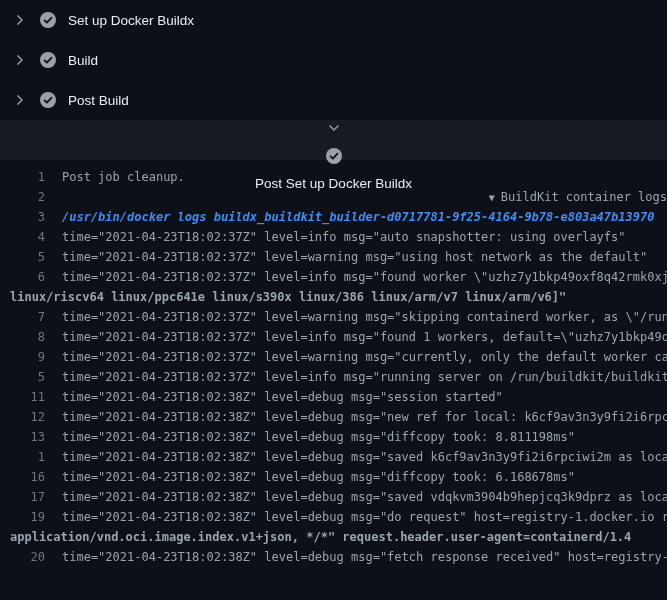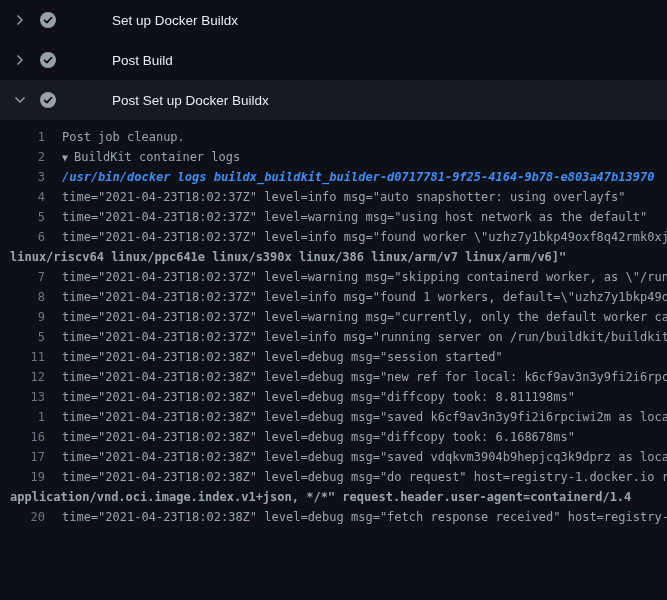--- a/index.html
+++ b/index.html
@@ -19,41 +19,41 @@
     background:var(--page-bg);
     font-family:"Liberation Sans", sans-serif;
   }
   .steps{width:100%;}
   .step-row{
     display:flex;align-items:center;
     height:40px;padding:0 12px;gap:12px;
     cursor:pointer;color:var(--step-label);
     font-size:13.5px;
   }
-  .step-row.active{background:var(--header-active-bg);}
+  .step-row.active{background:var(--header-active-bg);flex-direction:column;}
   .chev{width:16px;height:16px;flex:0 0 auto;color:var(--chevron);display:flex;align-items:center;justify-content:center;}
   .chev svg{display:block;}
   .chev.down svg{transform:rotate(90deg);}
   .check{width:16px;height:16px;flex:0 0 auto;display:flex;align-items:center;justify-content:center;}
-  .step-label{white-space:nowrap;margin-left:44px;}
+  .step-label{white-space:nowrap;}
   .log{
     font-family:"DejaVu Sans Mono","Liberation Mono",monospace;
     font-size:12px;line-height:20px;
     color:var(--log-text);
     padding-top:7px;
     height:433px;overflow:hidden;
   }
   .log-line{display:flex;white-space:pre;height:20px;overflow:hidden;}
   .ln{
     flex:0 0 45px;width:45px;text-align:right;
     color:var(--line-number);user-select:none;cursor:pointer;
   }
   .lt{padding-left:17px;flex:1 1 auto;overflow:hidden;white-space:pre;}
   .log-line.command .lt{color:var(--command);font-weight:600;font-style:italic;}
-  .log-line.group .lt{cursor:pointer;}
+  .log-line.group .lt{cursor:pointer;text-align:right;}
   .toggle{color:var(--log-text);font-size:10px;}
   .wrap-line{display:block;padding-left:10px;white-space:pre;height:20px;overflow:hidden;font-weight:bold;}
 </style>
 </head>
 <body>
 
 <div class="app">
 
   <div class="steps">
 
@@ -65,20 +65,34 @@
       </span>
       <span class="check">
         <svg width="16" height="16" viewBox="0 0 16 16">
             <circle cx="8" cy="8" r="8" fill="#99a1aa"></circle>
             <path d="M4.6 8.3l2.3 2.3 4.6-4.9" fill="none" stroke="#0d1117" stroke-width="1.8" stroke-linecap="round" stroke-linejoin="round"></path>
           </svg>
       </span>
       <span class="step-label">Set up Docker Buildx</span>
     </div>
 
+    <div class="step-row">
+      <span class="chev">
+        <svg width="16" height="16" viewBox="0 0 16 16">
+            <path d="M6 4l4 4-4 4" fill="none" stroke="currentColor" stroke-width="1.7" stroke-linecap="round" stroke-linejoin="round"></path>
+          </svg>
+      </span>
+      <span class="check">
+        <svg width="16" height="16" viewBox="0 0 16 16">
+            <circle cx="8" cy="8" r="8" fill="#99a1aa"></circle>
+            <path d="M4.6 8.3l2.3 2.3 4.6-4.9" fill="none" stroke="#0d1117" stroke-width="1.8" stroke-linecap="round" stroke-linejoin="round"></path>
+          </svg>
+      </span>
+      <span class="step-label">Build</span>
+    </div>
 
     <div class="step-row">
       <span class="chev">
         <svg width="16" height="16" viewBox="0 0 16 16">
             <path d="M6 4l4 4-4 4" fill="none" stroke="currentColor" stroke-width="1.7" stroke-linecap="round" stroke-linejoin="round"></path>
           </svg>
       </span>
       <span class="check">
         <svg width="16" height="16" viewBox="0 0 16 16">
             <circle cx="8" cy="8" r="8" fill="#99a1aa"></circle>

